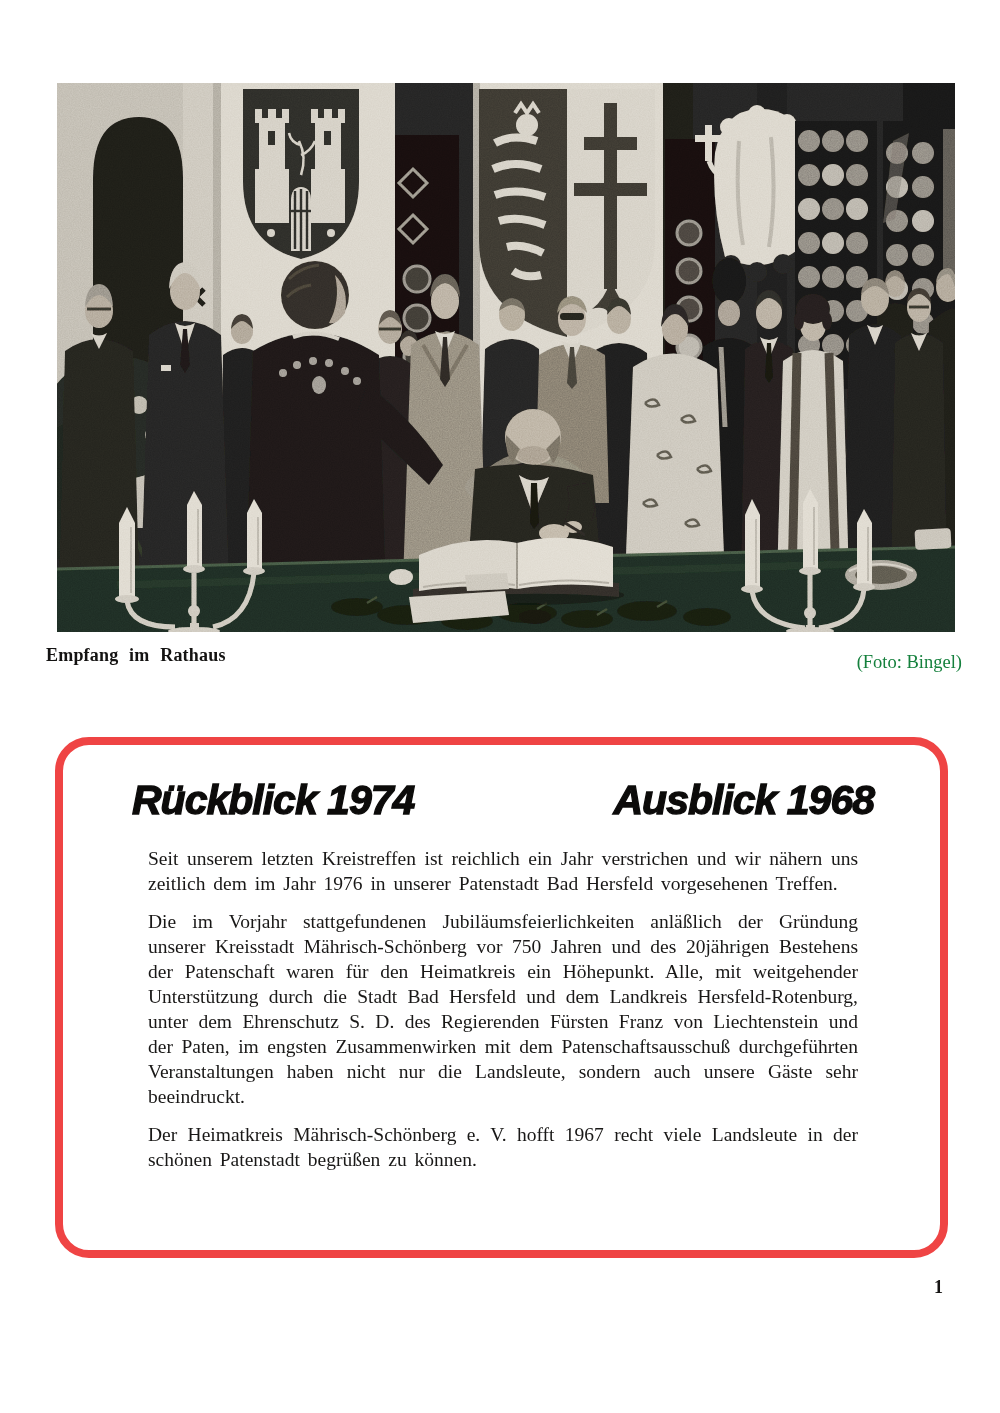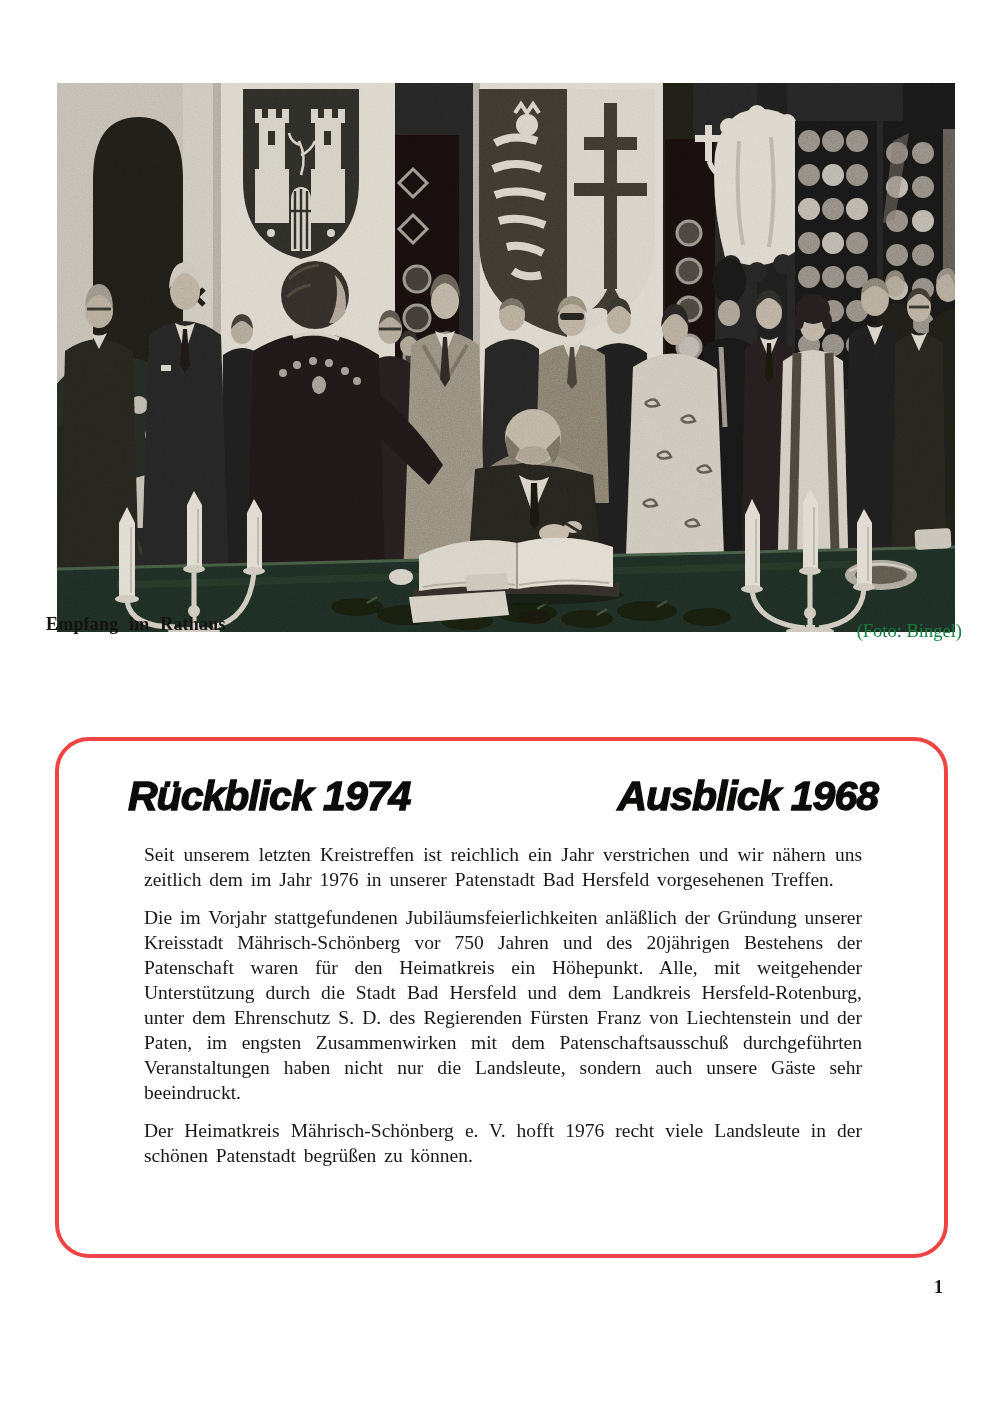--- a/index.html
+++ b/index.html
@@ -4,28 +4,28 @@
 <style>
   html,body{margin:0;padding:0;background:#ffffff;}
   .page{position:relative;width:1000px;height:1413px;background:#ffffff;
         font-family:"Liberation Serif",serif;color:#191817;overflow:hidden;}
 
   
   .photo{position:absolute;left:57px;top:83px;width:898px;height:549px;margin:0;}
   .photo svg{display:block;width:898px;height:549px;}
 
   
-  .caption-row{position:absolute;left:46px;top:614px;width:916px;
+  .caption-row{position:absolute;left:46px;top:645px;width:916px;
                display:flex;justify-content:space-between;align-items:flex-start;}
   .caption-left{font-weight:bold;font-size:18px;letter-spacing:.2px;word-spacing:6px;color:#141312;}
   .caption-right{font-size:18.5px;margin-top:7px;color:#15803d;}
 
   
   .feature-box{position:absolute;left:55px;top:737px;width:893px;height:521px;
-               box-sizing:border-box;border:4px solid #ef4444;border-radius:34px;
+               box-sizing:border-box;border:8px solid #ef4444;border-radius:34px;
                padding:20px 66px 0 69px;background:#ffffff;}
   .headline{display:flex;justify-content:space-between;align-items:baseline;
             margin:12px 0 22px;font-family:"Liberation Sans",sans-serif;
             font-style:italic;font-weight:bold;font-size:41px;letter-spacing:-1px;
             color:#0c0b0a;-webkit-text-stroke:1.3px #0c0b0a;white-space:nowrap;}
   .body-text p{margin:0 16px 13px;font-size:19.5px;line-height:25px;text-align:justify;
                word-spacing:3px;hyphens:auto;color:#191817;}
 
   .page-number{position:absolute;left:934px;top:1277px;font-size:18px;font-weight:bold;color:#141312;}
 </style>
@@ -484,19 +484,19 @@
   </div>
 
   <section class="feature-box">
     <h1 class="headline">
       <span>Rückblick 1974</span>
       <span>Ausblick 1968</span>
     </h1>
     <div class="body-text">
       <p>Seit unserem letzten Kreistreffen ist reichlich ein Jahr verstrichen und wir nähern uns zeitlich dem im Jahr 1976 in unserer Patenstadt Bad Hersfeld vorgesehenen Treffen.</p>
       <p>Die im Vorjahr stattgefundenen Jubiläumsfeierlichkeiten anläßlich der Gründung unserer Kreisstadt Mährisch-Schönberg vor 750 Jahren und des 20jährigen Bestehens der Patenschaft waren für den Heimatkreis ein Höhepunkt. Alle, mit weitgehender Unterstützung durch die Stadt Bad Hersfeld und dem Landkreis Hersfeld-Rotenburg, unter dem Ehrenschutz S. D. des Regierenden Fürsten Franz von Liechtenstein und der Paten, im engsten Zusammenwirken mit dem Patenschaftsausschuß durchgeführten Veranstaltungen haben nicht nur die Landsleute, sondern auch unsere Gäste sehr beeindruckt.</p>
-      <p>Der Heimatkreis Mährisch-Schönberg e. V. hofft 1976 recht viele Landsleute in der schönen Patenstadt begrüßen zu können.</p>
+      <p>Der Heimatkreis Mährisch-Schönberg e. V. hofft 1967 recht viele Landsleute in der schönen Patenstadt begrüßen zu können.</p>
     </div>
   </section>
 
   <div class="page-number">1</div>
 
 </div>
 
 </body></html>

